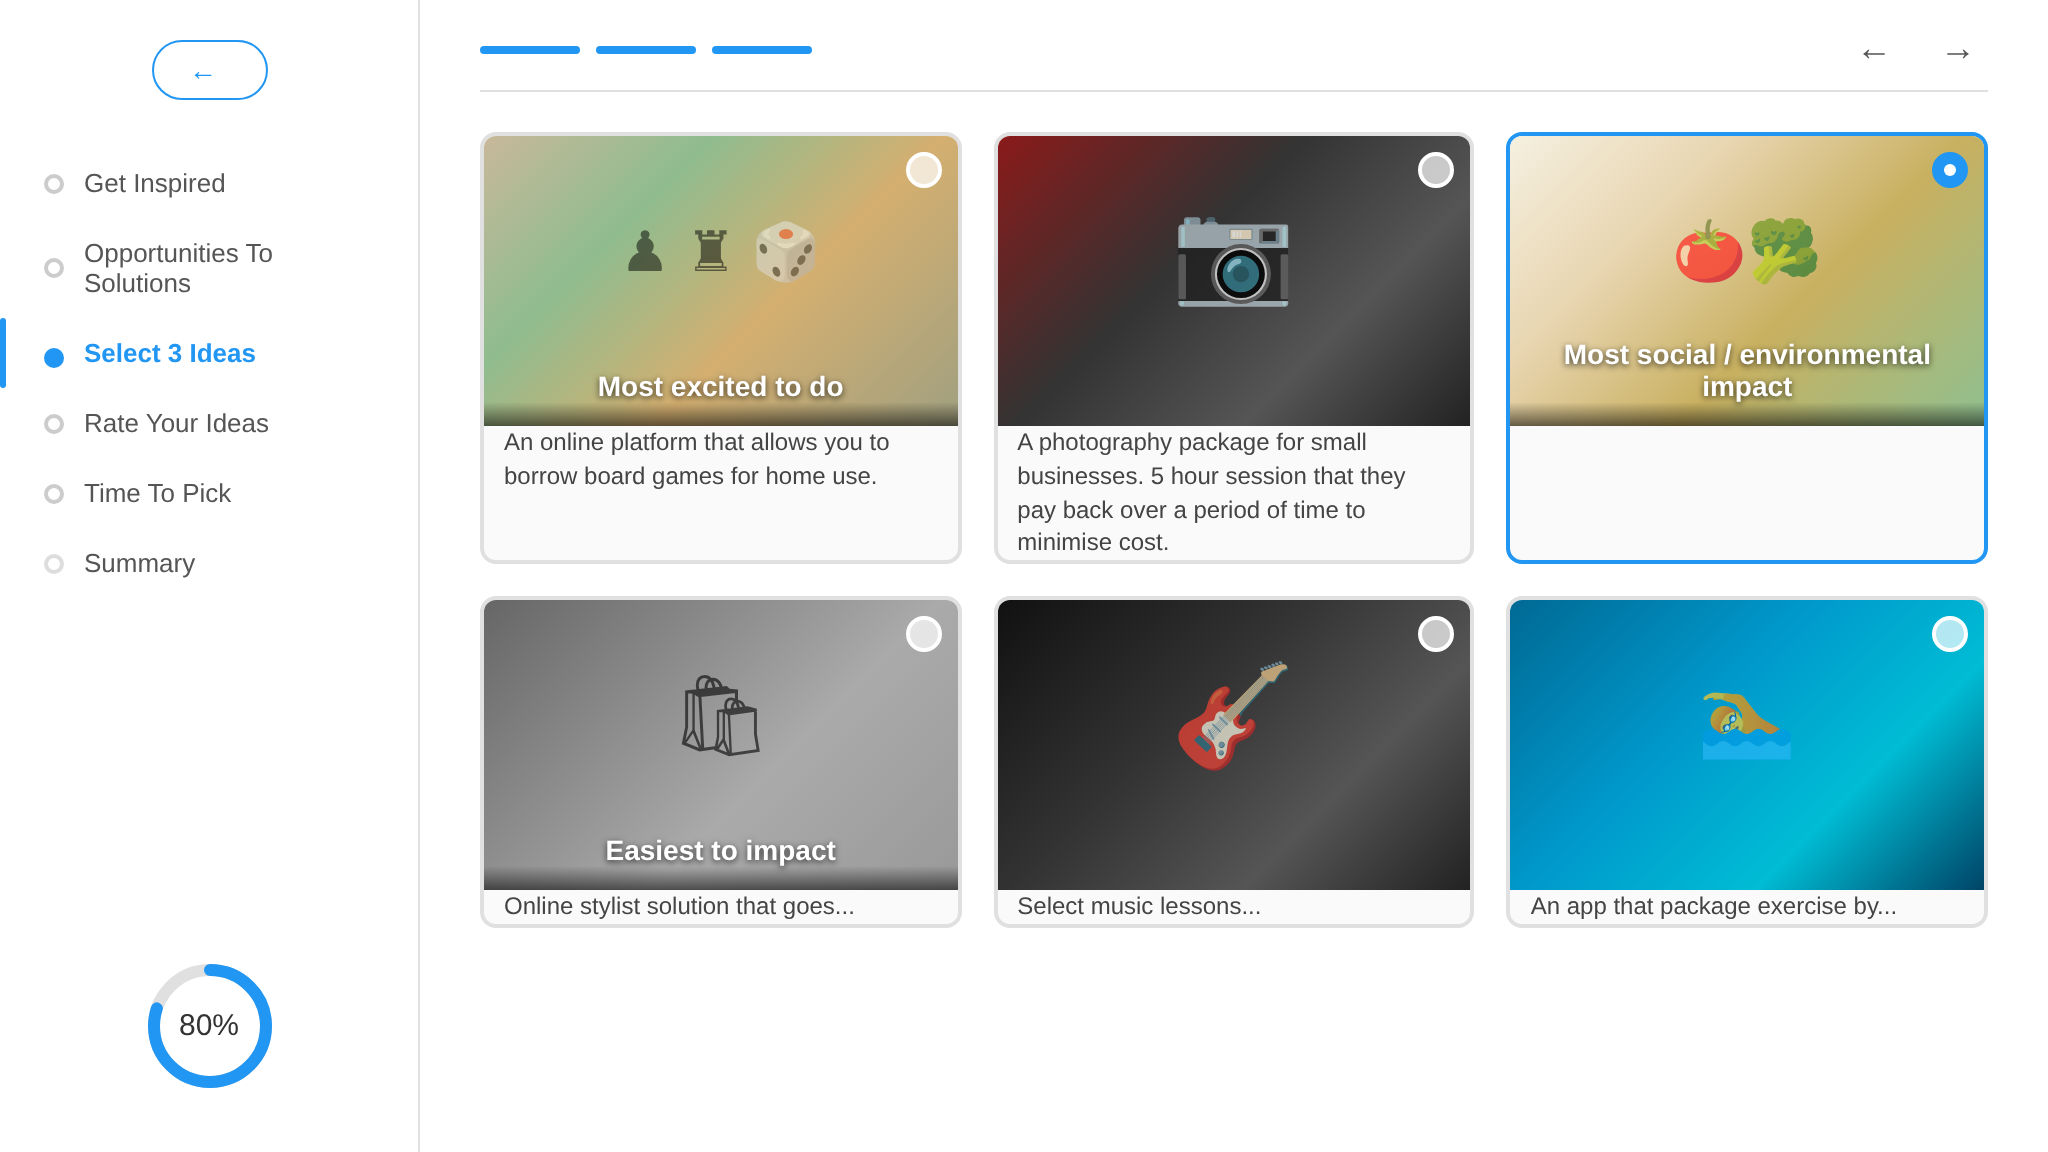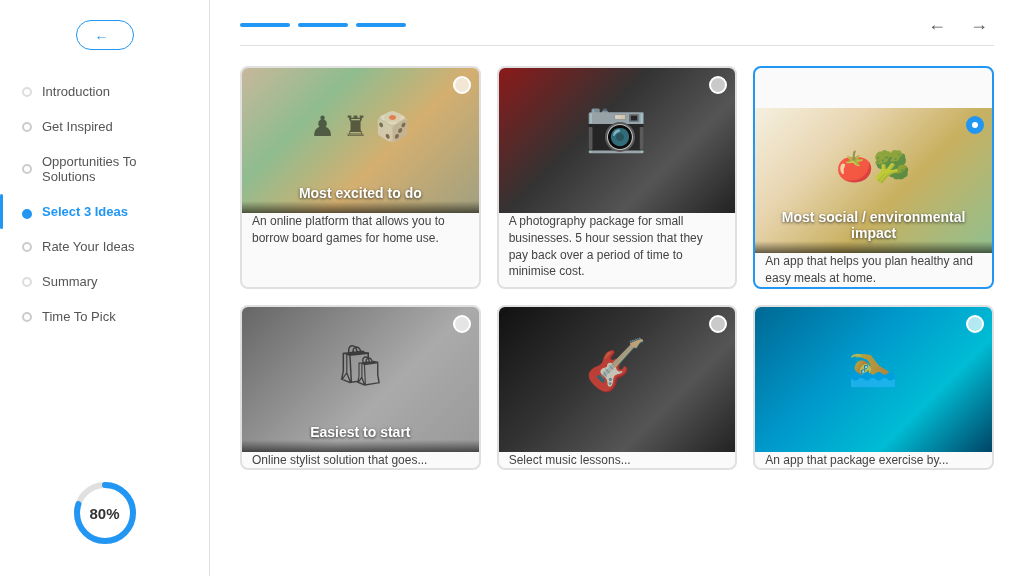--- a/index.html
+++ b/index.html
@@ -88,21 +88,21 @@
     }
     .progress-circle svg {
       transform: rotate(-90deg);
     }
     .progress-text {
       position: absolute;
       top: 50%;
       left: 50%;
       transform: translate(-50%, -50%);
       font-size: 15px;
-      font-weight: bold;
+      font-weight: normal;
       color: #333;
     }
     .progress-label {
       font-size: 12px;
       color: #666;
     }
 
     
     .main {
       flex: 1;
@@ -214,21 +214,20 @@
     
     .img-boardgames {
       background: linear-gradient(135deg, #c8b89a 0%, #8fbc8f 30%, #d4af70 60%, #a0a080 100%);
       position: relative;
     }
     .img-camera {
       background: linear-gradient(135deg, #8b1a1a 0%, #333 40%, #555 70%, #222 100%);
     }
     .img-cooking {
       background: linear-gradient(135deg, #f5f0e0 0%, #e8d5b0 30%, #c8b060 60%, #90c090 100%);
-      margin-top: 40px;
     }
     .img-shop {
       background: linear-gradient(135deg, #666 0%, #888 30%, #aaa 60%, #999 100%);
     }
     .img-guitar {
       background: linear-gradient(135deg, #111 0%, #333 40%, #555 70%, #222 100%);
     }
     .img-pool {
       background: linear-gradient(135deg, #006994 0%, #0099cc 40%, #00bcd4 70%, #004466 100%);
     }
@@ -301,47 +300,43 @@
 <body>
 
 <aside class="sidebar">
   <button class="back-btn">
     <span>←</span>
     <span></span>
   </button>
 
   <nav class="nav-items">
 
-  <div class="nav-item">
-        <div class="nav-dot dim"></div>
-        <span>Introduction</span>
-      </div>
       <div class="nav-item">
         <div class="nav-dot"></div>
         <span>Get Inspired</span>
       </div>
       <div class="nav-item">
         <div class="nav-dot"></div>
         <span>Opportunities To Solutions</span>
       </div>
       <div class="nav-item active">
         <div class="nav-dot active"></div>
         <span>Select 3 Ideas</span>
       </div>
       <div class="nav-item">
         <div class="nav-dot"></div>
         <span>Rate Your Ideas</span>
       </div>
       <div class="nav-item">
+        <div class="nav-dot"></div>
+        <span>Time To Pick</span>
+      </div>
+      <div class="nav-item">
         <div class="nav-dot dim"></div>
         <span>Summary</span>
-      </div>
-      <div class="nav-item">
-        <div class="nav-dot"></div>
-        <span>Time To Pick</span>
       </div>
     </nav>
 
   <div class="progress-section">
     <div class="progress-circle">
       <svg width="70" height="70" viewBox="0 0 70 70">
         <circle cx="35" cy="35" r="28" fill="none" stroke="#e0e0e0" stroke-width="6"></circle>
         <circle cx="35" cy="35" r="28" fill="none" stroke="#2196F3" stroke-width="6" stroke-dasharray="175.93" stroke-dashoffset="35.19" stroke-linecap="round"></circle>
       </svg>
       <div class="progress-text">80%</div>
@@ -382,26 +377,25 @@
         </div>
         <div class="card-desc">A photography package for small businesses. 5 hour session that they pay back over a period of time to minimise cost.</div>
       </div>
       <div class="card selected">
         <div class="card-img-placeholder img-cooking">
           <div class="overlay">
             <div class="card-label">Most social / environmental impact</div>
           </div>
           <div class="card-selector selected"></div>
         </div>
-        <div class="card-desc">An app that helps you plan healthy and easy meals at home.</div>
       </div>
       <div class="card">
         <div class="card-img-placeholder img-shop">
           <div class="overlay">
-            <div class="card-label">Easiest to start</div>
+            <div class="card-label">Easiest to impact</div>
           </div>
           <div class="card-selector"></div>
         </div>
         <div class="card-desc">Online stylist solution that goes...</div>
       </div>
       <div class="card">
         <div class="card-img-placeholder img-guitar">
           <div class="card-selector"></div>
         </div>
         <div class="card-desc">Select music lessons...</div>

